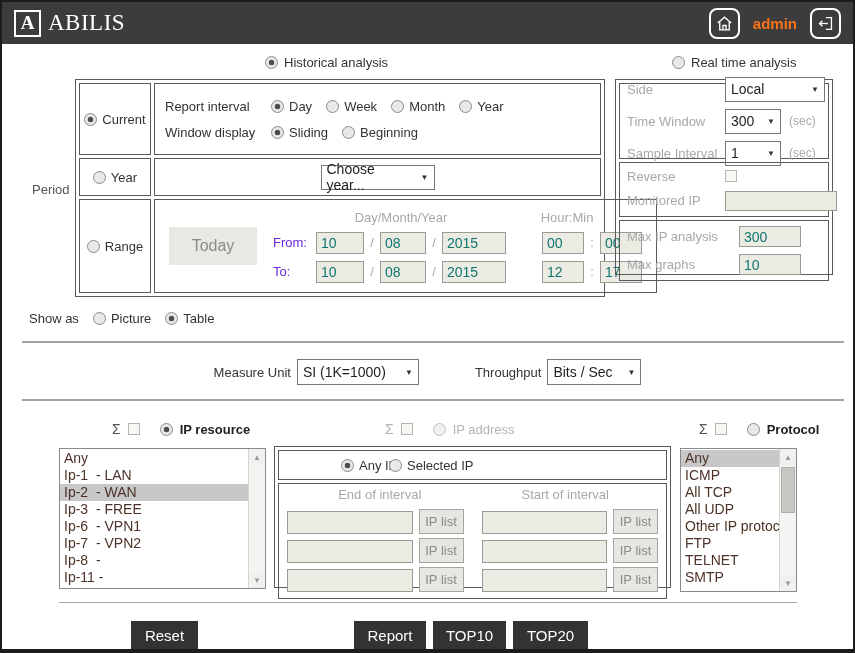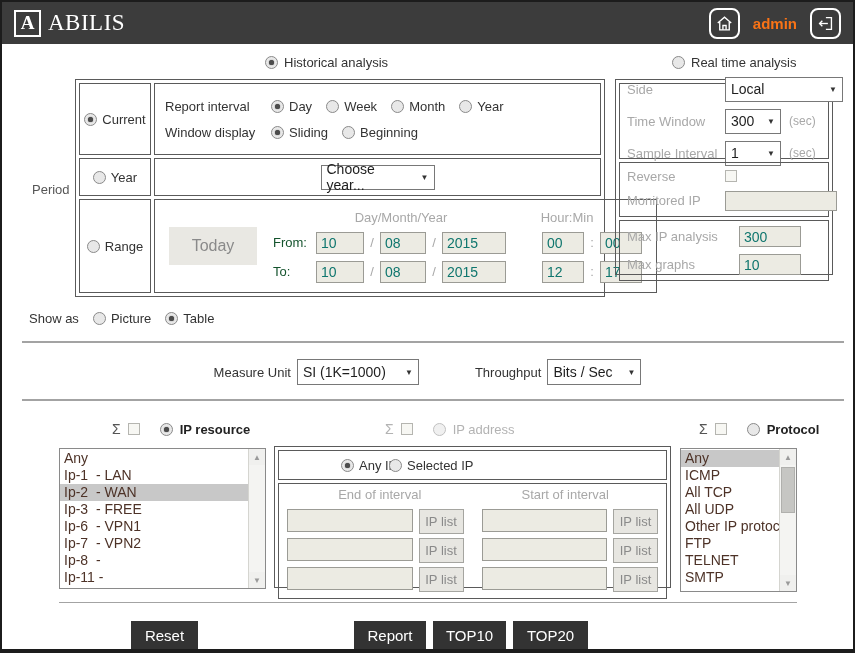--- a/index.html
+++ b/index.html
@@ -75,21 +75,21 @@
   .ri-opts { display:flex; align-items:center; gap:14px; }
   .opt { display:flex; align-items:center; gap:5px; }
   
   .range-content { display:flex; align-items:center; gap:16px; padding:2px 4px; }
   .today-btn {
     width:88px; height:38px; background:#e9e8e3; color:#8a8a8a; font-size:16px;
     display:flex; align-items:center; justify-content:center; cursor:pointer; flex:none;
   }
   .date-grid { flex:1; display:flex; flex-direction:column; gap:7px; }
   .dg-row { display:flex; align-items:center; gap:5px; }
-  .dg-label { width:38px; text-align:left; color:#14532d; flex:none; }
+  .dg-label { width:38px; text-align:left; color:#6d28d9; flex:none; }
   .f-day { width:48px; flex:none; } .f-mon { width:46px; flex:none; } .f-year { width:64px; flex:none; }
   .f-hm { width:42px; flex:none; }
   .dg-sep { color:#a8a8a8; width:6px; text-align:center; flex:none; }
   .dg-gap { width:26px; flex:none; }
   .dg-head { color:#a8a8a8; font-size:13px; }
   
   .rt-panel {
     position:absolute; left:613px; top:77px; width:218px; height:196px;
     padding:3px; display:flex; flex-direction:column; gap:3px;
   }
@@ -131,21 +131,21 @@
   
   .ip-panel {
     position:absolute; left:272px; top:444px; width:397px; height:142px;
     padding:3px; display:flex; flex-direction:column; gap:3px;
   }
   .ip-radio-box { height:30px; display:flex; align-items:center; flex:none; }
   .ip-radio-box .opt { position:absolute; }
   .ip-int-box { flex:1; padding:3px 8px 6px; display:flex; flex-direction:column; }
   .int-heads { display:flex; height:18px; }
   .int-heads div { width:50%; text-align:center; color:#a8a8a8; font-size:13px; }
-  .int-row { display:flex; align-items:flex-start; gap:6px; margin-top:4px; }
+  .int-row { display:flex; align-items:flex-end; gap:6px; margin-top:4px; }
   .int-row .tin { height:23px; }
   .iplist-btn {
     flex:none; width:45px; height:25px; background:#e7e6e1; border:1px solid #a5a5a0;
     color:#8a8a8a; font-size:13px; display:flex; align-items:center; justify-content:center;
     cursor:pointer;
   }
   .int-gap { width:6px; flex:none; }
   
   .dark-btn {
     position:absolute; top:619px; height:28px; background:#333; color:#ffffff;
@@ -293,21 +293,21 @@
           </div>
         </div>
       </div>
     </div>
   </div>
 
   <div class="rt-panel box">
     <div class="rt-box box" style="flex:none; height:76px;">
       <div class="rt-row">
         <span class="rt-label">Side</span>
-        <span class="select" style="width:118px;">
+        <span class="select" style="width:100px;">
           <span>Local</span>
           <span class="arrow">▼</span>
         </span>
       </div>
       <div class="rt-row">
         <span class="rt-label">Time Window</span>
         <span class="select" style="width:56px;">
           <span>300</span>
           <span class="arrow">▼</span>
         </span>

